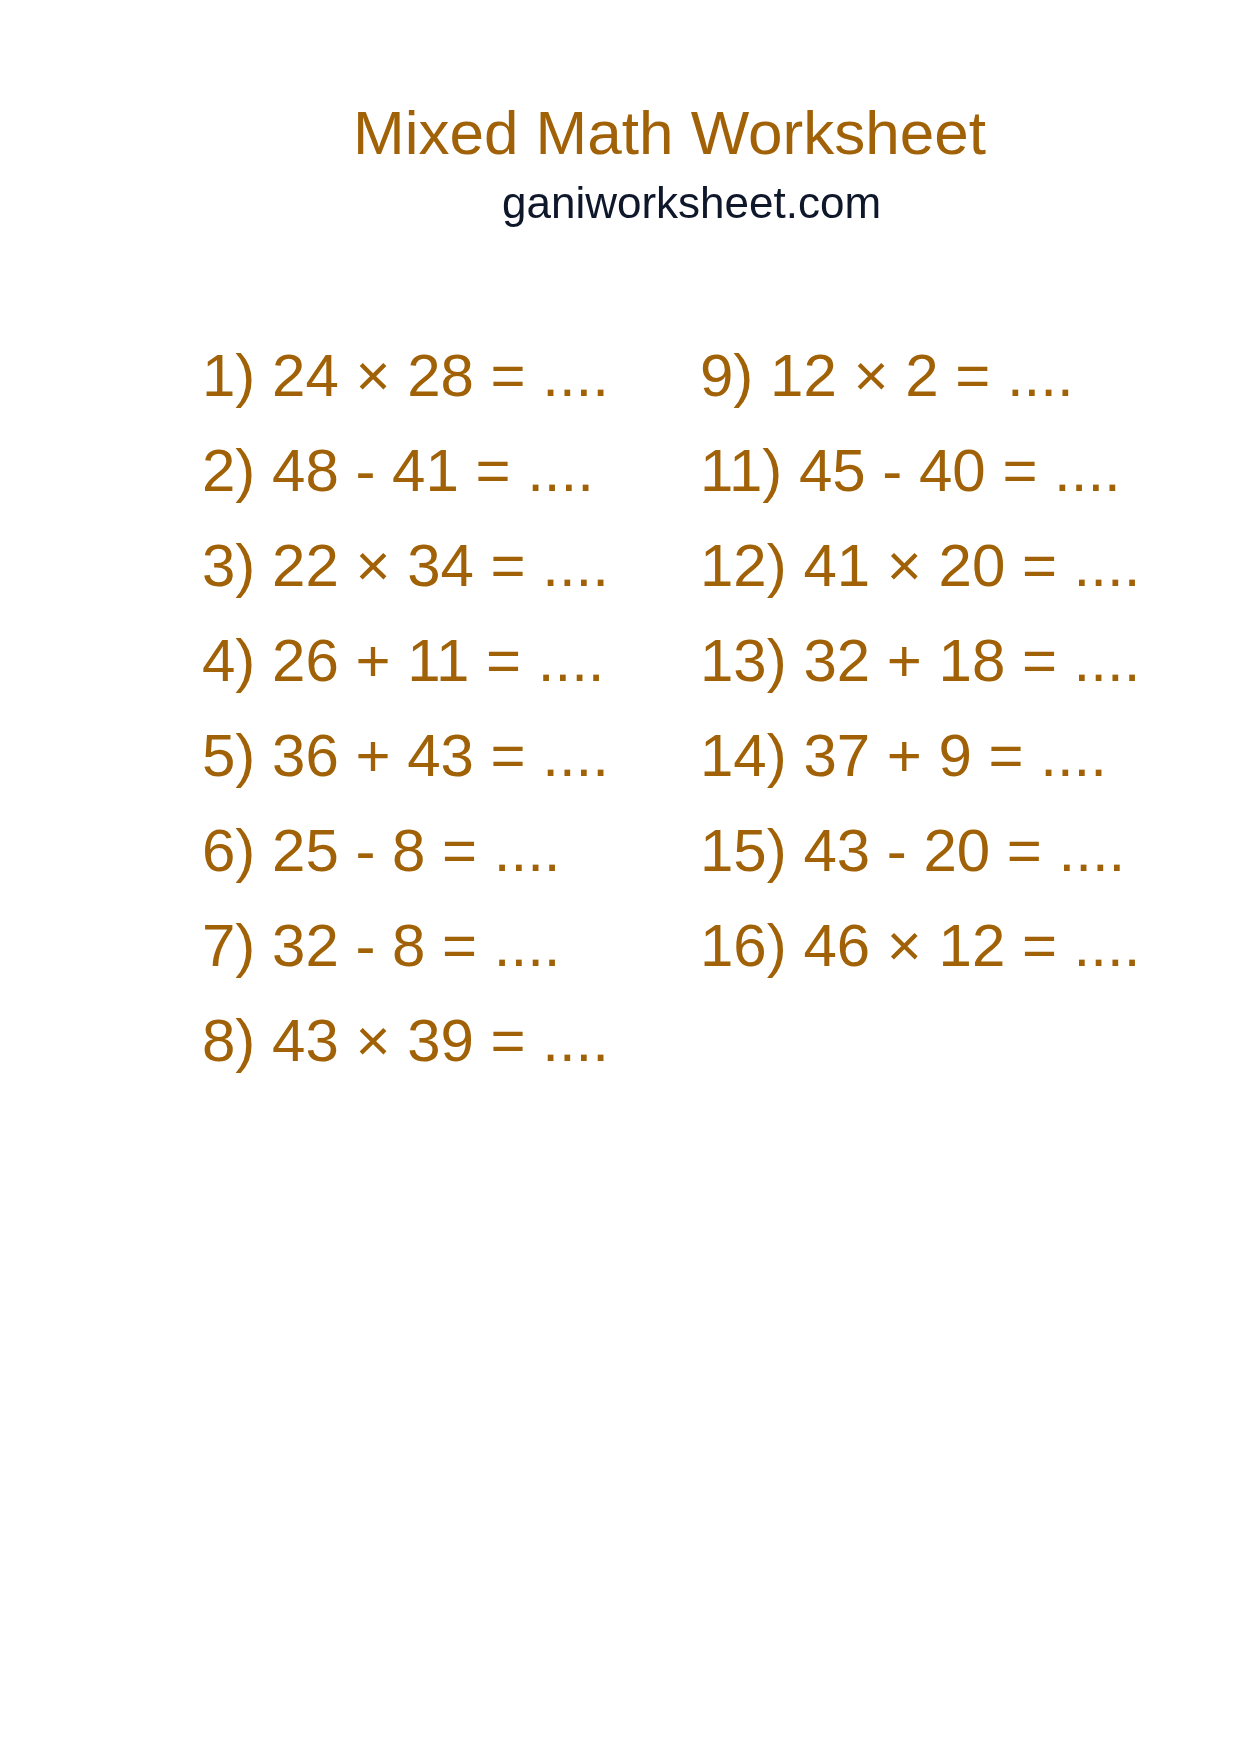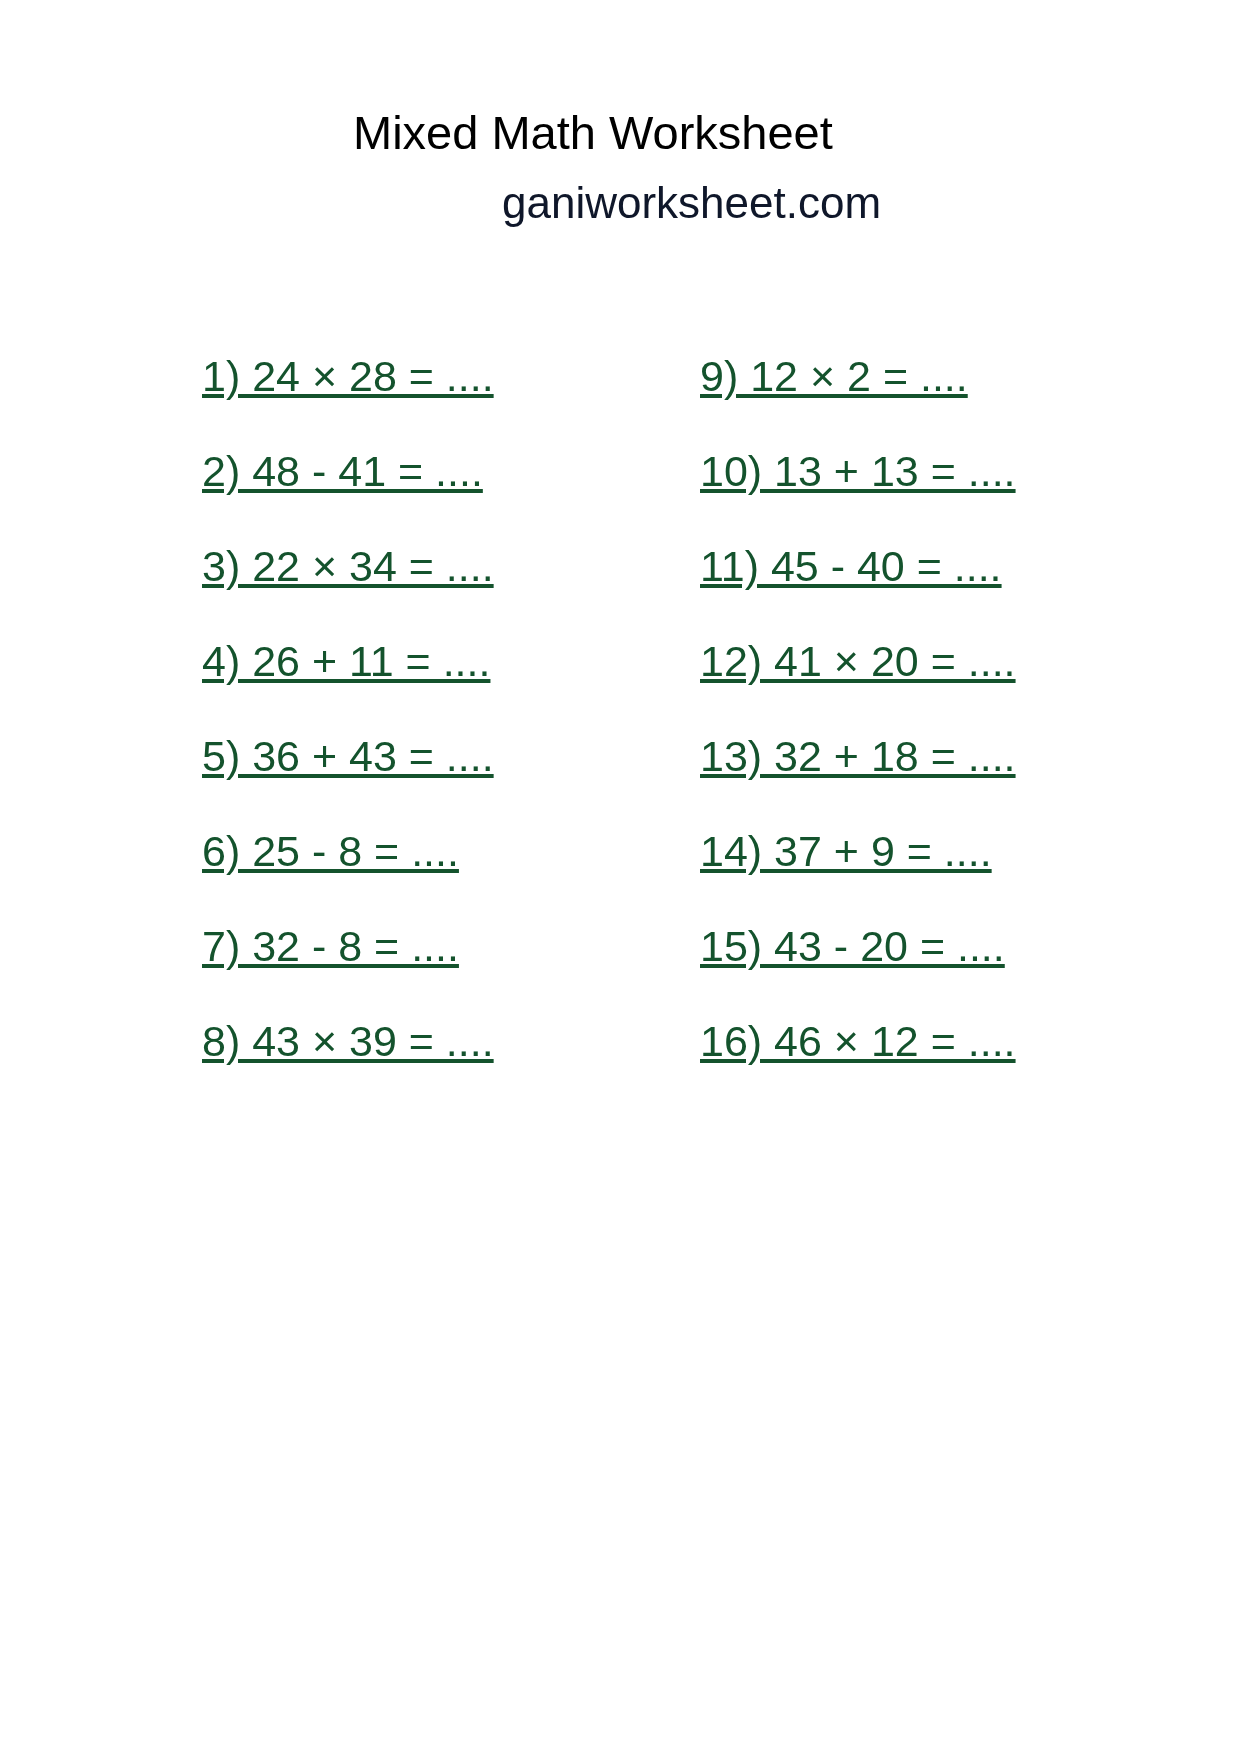--- a/index.html
+++ b/index.html
@@ -12,47 +12,46 @@
     height: 1754px;
     position: relative;
     overflow: hidden;
     font-family: "Liberation Sans", sans-serif;
     color: #000000;
   }
   .title {
     position: absolute;
     left: 353px;
     top: 100px;
-    font-size: 47px;
+    font-size: 62px;
     line-height: 66px;
     white-space: nowrap;
-    color: #000000;
+    color: #a16207;
   }
   .subtitle {
     position: absolute;
     left: 502px;
     top: 178px;
     font-size: 44px;
     line-height: 50px;
     white-space: nowrap;
     color: #0f172a;
   }
   .column {
     position: absolute;
     top: 350px;
   }
   .col-left { left: 202px; }
   .col-right { left: 700px; }
   .problem {
     height: 95px;
-    font-size: 43px;
+    font-size: 60px;
     line-height: 52px;
     white-space: nowrap;
-    color: #14532d;
-    text-decoration: underline;
+    color: #a16207;
   }
 </style>
 </head>
 <body>
 
 <div class="title">Mixed Math Worksheet</div>
 <div class="subtitle">ganiworksheet.com</div>
 
 <div class="column col-left">
   <div class="problem">1) 24 × 28 = ....</div>
@@ -60,20 +59,19 @@
   <div class="problem">3) 22 × 34 = ....</div>
   <div class="problem">4) 26 + 11 = ....</div>
   <div class="problem">5) 36 + 43 = ....</div>
   <div class="problem">6) 25 - 8 = ....</div>
   <div class="problem">7) 32 - 8 = ....</div>
   <div class="problem">8) 43 × 39 = ....</div>
 </div>
 
 <div class="column col-right">
   <div class="problem">9) 12 × 2 = ....</div>
-  <div class="problem">10) 13 + 13 = ....</div>
   <div class="problem">11) 45 - 40 = ....</div>
   <div class="problem">12) 41 × 20 = ....</div>
   <div class="problem">13) 32 + 18 = ....</div>
   <div class="problem">14) 37 + 9 = ....</div>
   <div class="problem">15) 43 - 20 = ....</div>
   <div class="problem">16) 46 × 12 = ....</div>
 </div>
 
 </body></html>

